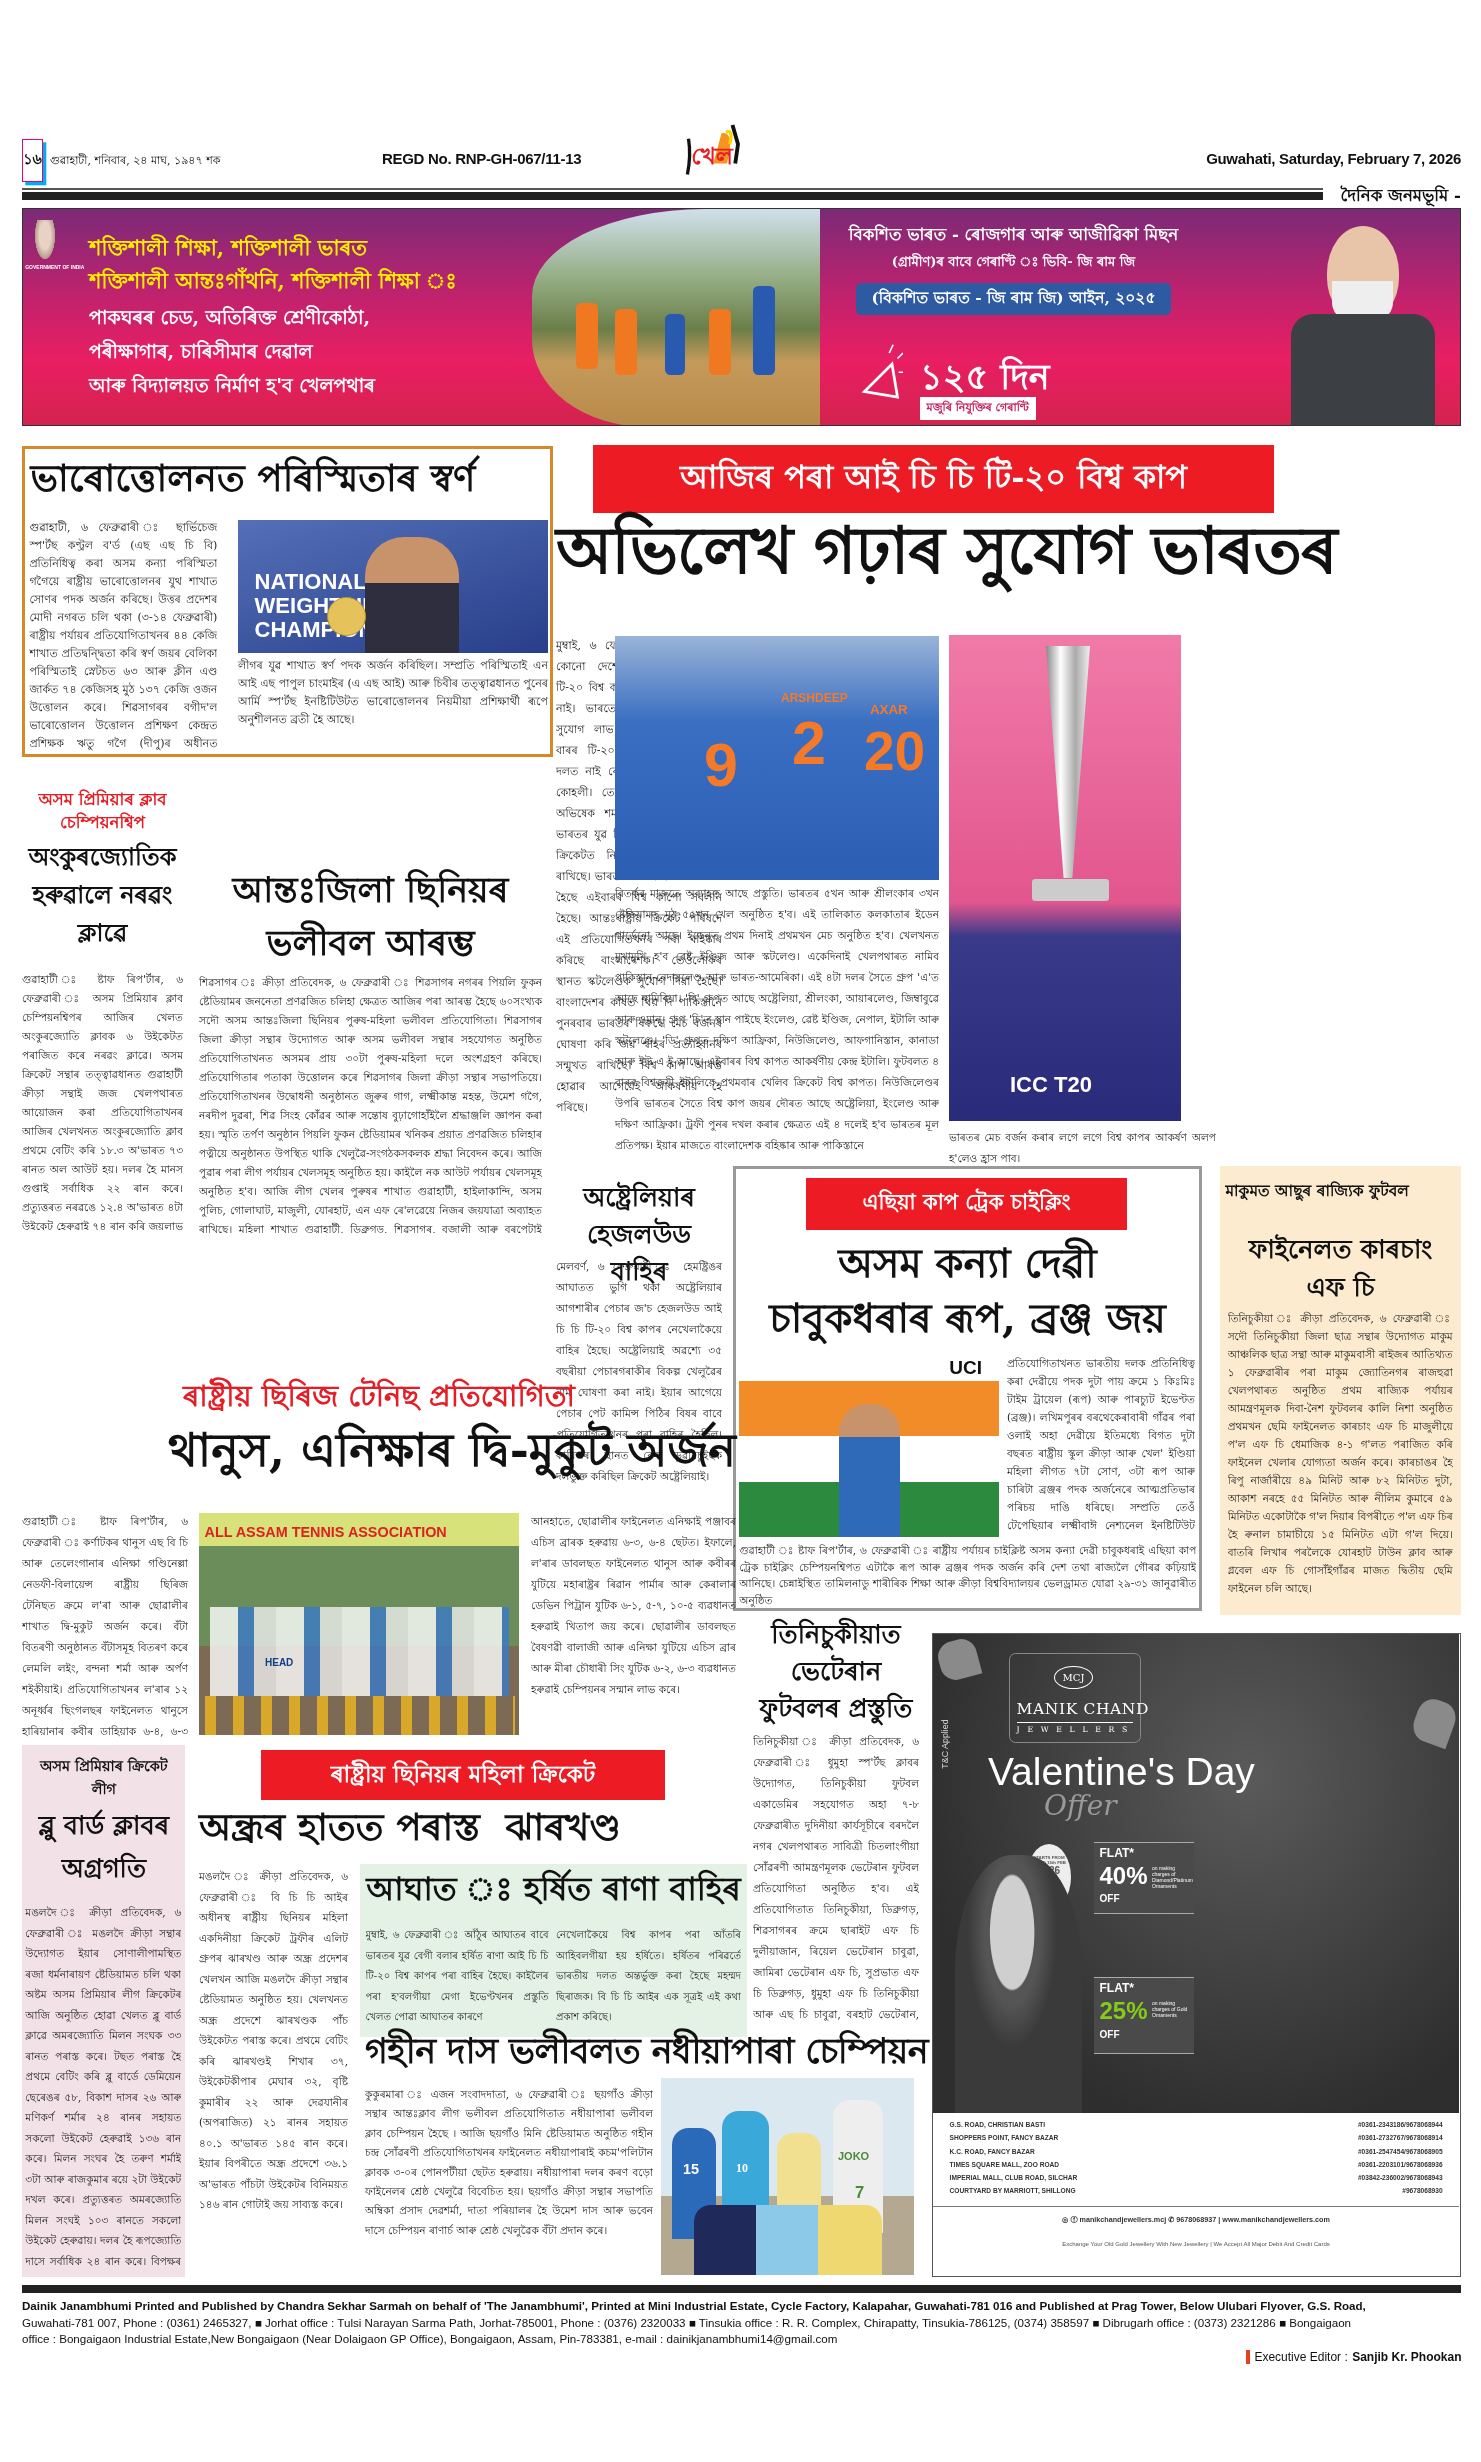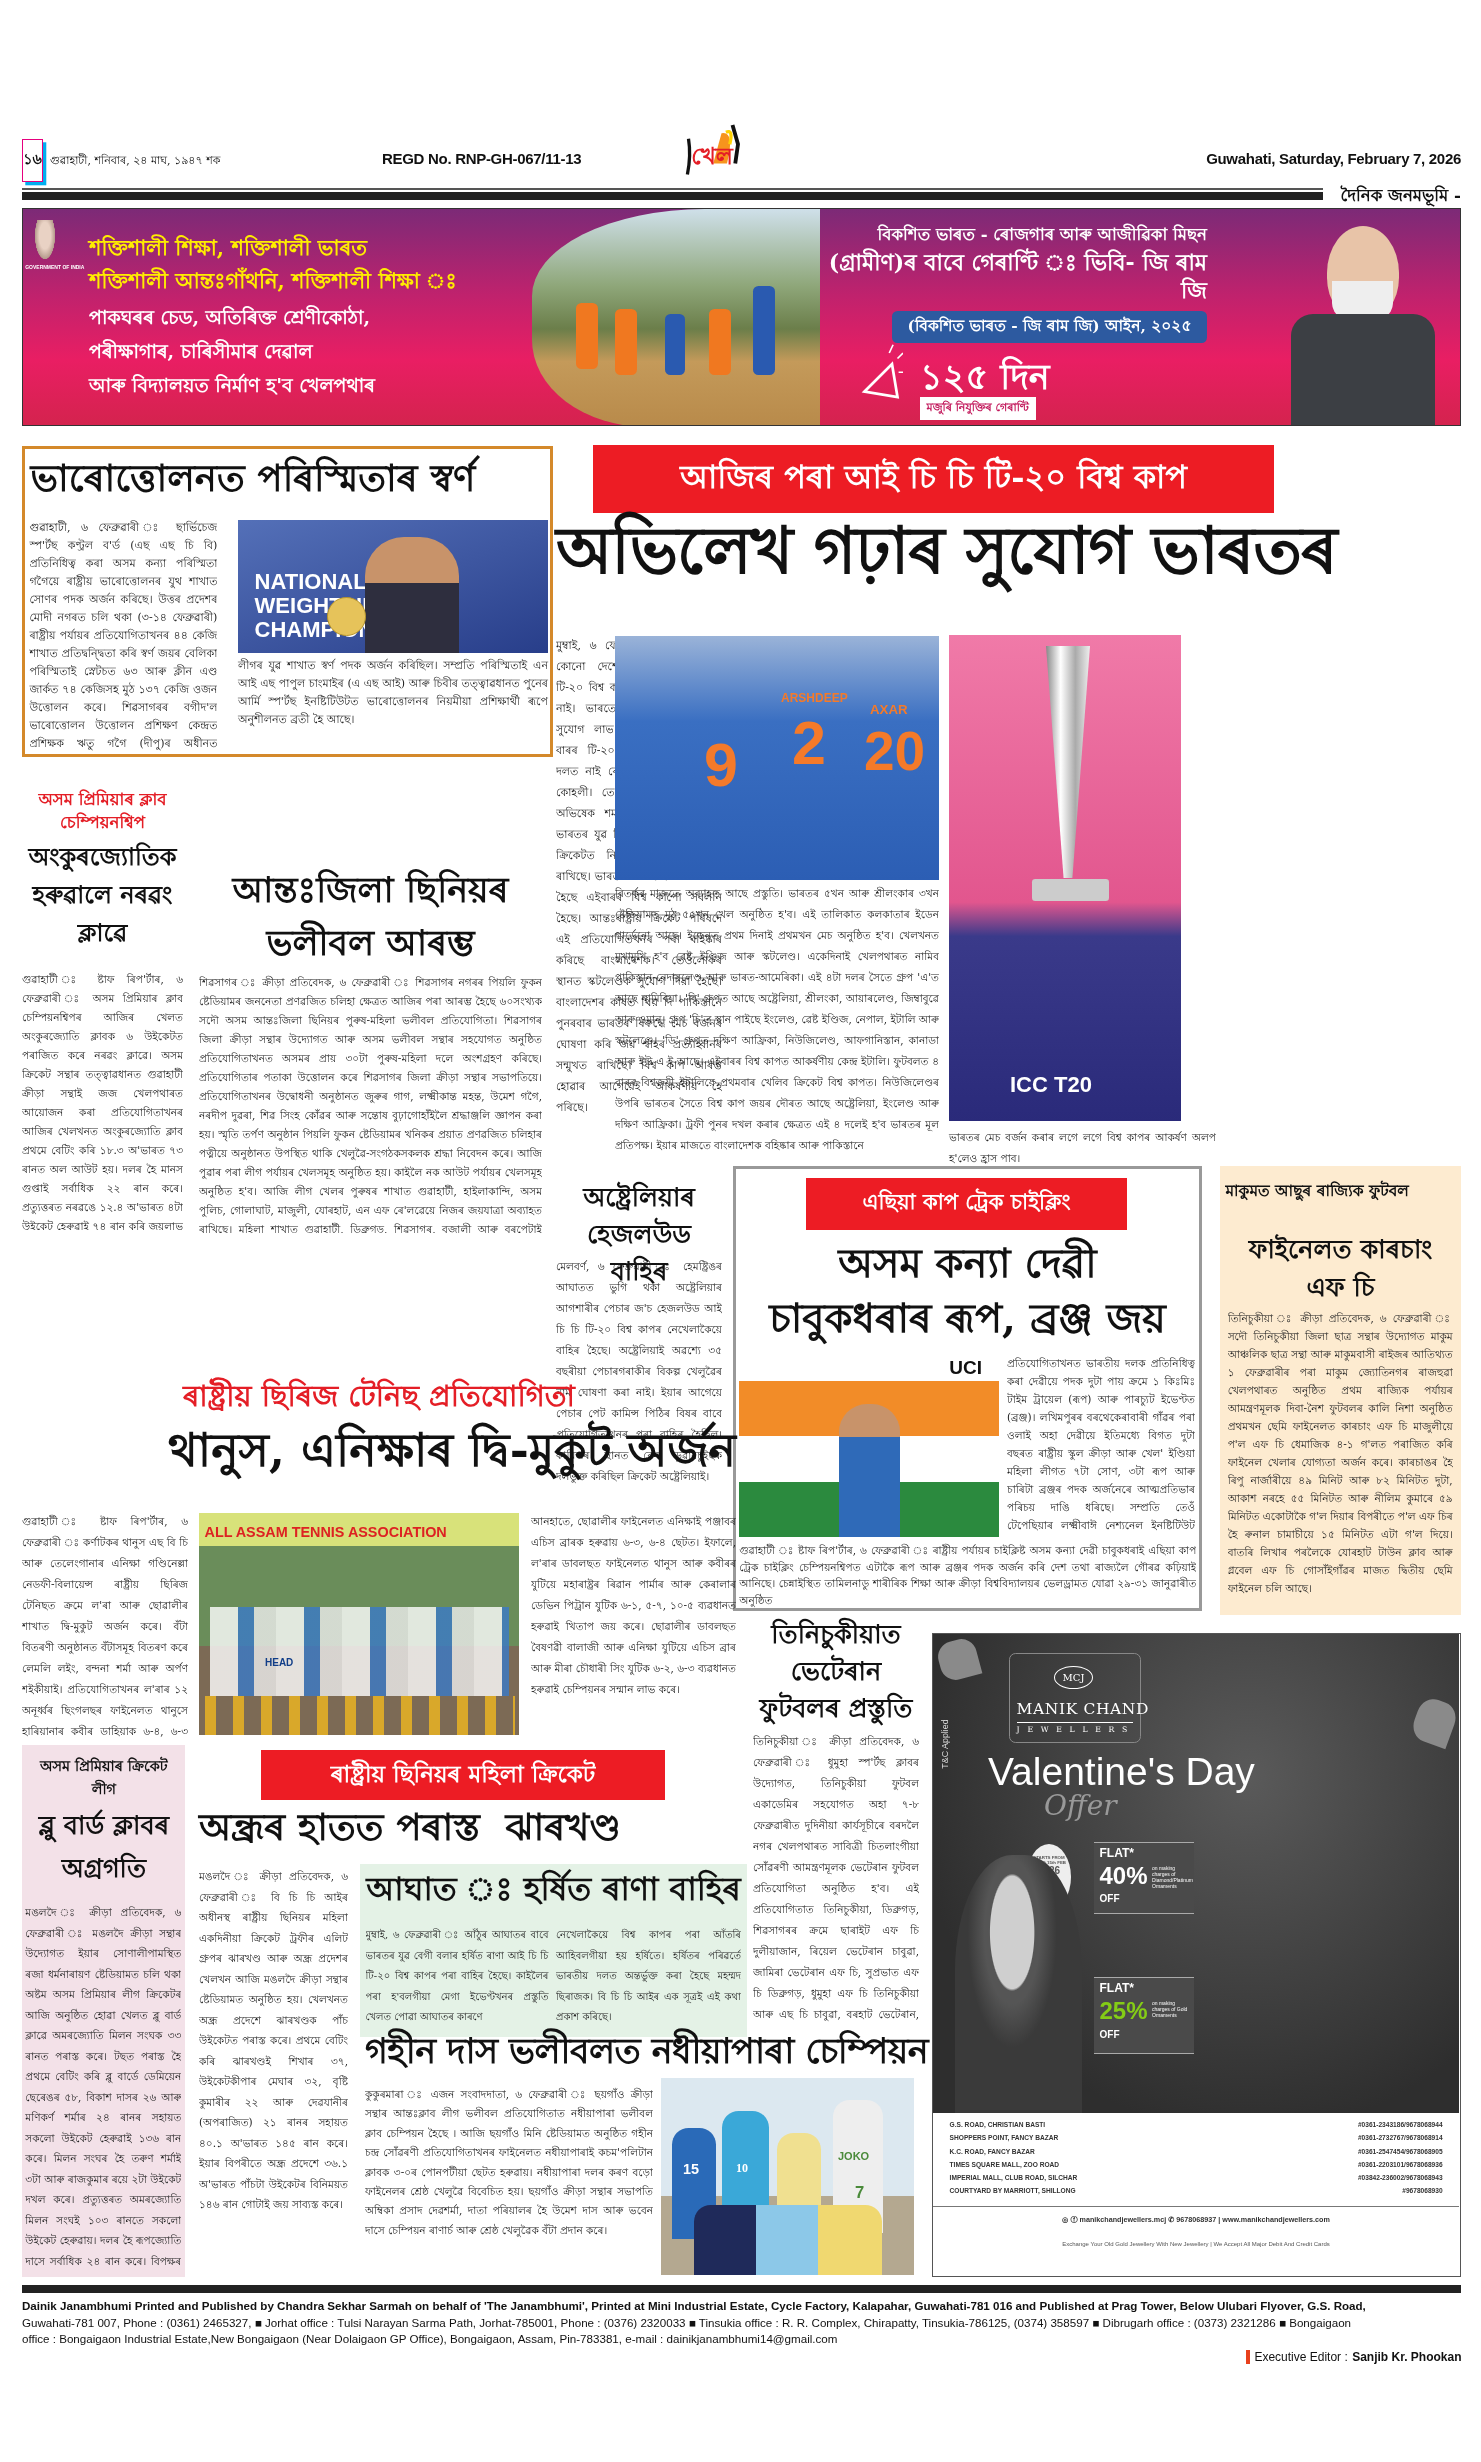--- a/index.html
+++ b/index.html
@@ -48,23 +48,23 @@
     <div style="color:#fff;font-family:'DejaVu Serif',serif;font-weight:bold;font-size:19px;line-height:34px;">পৰীক্ষাগাৰ, চাৰিসীমাৰ দেৱাল</div>
     <div style="color:#fff;font-family:'DejaVu Serif',serif;font-weight:bold;font-size:19px;line-height:34px;">আৰু বিদ্যালয়ত নিৰ্মাণ হ'ব খেলপথাৰ</div>
   </div>
   <div class="abs" style="left:509px;top:0;width:288px;height:218px;background:linear-gradient(180deg,#cfe0ea 0%,#8fa77a 35%,#6b7e4a 55%,#c49a5a 70%,#b88a4a 100%);border-radius:60% 0 0 40% / 40% 0 0 40%;">
     <div class="abs" style="left:44px;top:94px;width:22px;height:66px;background:#f07820;border-radius:5.5px;"></div>
     <div class="abs" style="left:83px;top:100px;width:22px;height:66px;background:#f07820;border-radius:5.5px;"></div>
     <div class="abs" style="left:133px;top:105px;width:20px;height:61px;background:#2a5ab0;border-radius:5.5px;"></div>
     <div class="abs" style="left:177px;top:100px;width:22px;height:66px;background:#f07820;border-radius:5.5px;"></div>
     <div class="abs" style="left:221px;top:77px;width:22px;height:89px;background:#2a5ab0;border-radius:5.5px;"></div>
   </div>
-  <div class="abs" style="left:797px;top:11px;width:387px;text-align:right;">
+  <div class="abs" style="left:797px;top:11px;width:387px;text-align:center;">
     <div style="color:#fff;font-family:'DejaVu Serif',serif;font-weight:bold;font-size:16.6px;line-height:28px;">বিকশিত ভাৰত - ৰোজগাৰ আৰু আজীৱিকা মিছন</div>
-    <div style="color:#fff;font-family:'DejaVu Serif',serif;font-weight:bold;font-size:22px;line-height:28px;">(গ্ৰামীণ)ৰ বাবে গেৰাণ্টি ঃ ভিবি- জি ৰাম জি</div>
+    <div style="color:#fff;font-family:'DejaVu Serif',serif;font-weight:bold;font-size:13px;line-height:28px;">(গ্ৰামীণ)ৰ বাবে গেৰাণ্টি ঃ ভিবি- জি ৰাম জি</div>
     <div style="display:inline-block;margin-top:6.6px;background:#2d5aa0;color:#fff;border-radius:5.5px;padding:3.3px 15.5px;font-family:'DejaVu Serif',serif;font-weight:bold;font-size:15.5px;">(বিকশিত ভাৰত - জি ৰাম জি) আইন, ২০২৫</div>
   </div>
   <div class="abs" style="left:836px;top:133px;width:44px;height:66px;">
     <svg width="44" height="66" viewBox="0 0 80 120">
         <path d="M10 90 L60 40 L70 100 Z" fill="none" stroke="#fff" stroke-width="5"></path>
         <path d="M55 20 L62 5 M70 30 L80 20 M72 55 L80 55" stroke="#fff" stroke-width="3"></path>
       </svg>
   </div>
   <span class="abs" style="left:897px;top:141px;color:#fff;font-family:'DejaVu Serif',serif;font-weight:bold;font-size:35px;">১২৫ দিন</span>
   <span class="abs" style="left:897px;top:188px;background:#fff;color:#c2185b;font-family:'DejaVu Serif',serif;font-weight:bold;font-size:11px;padding:2.2px 6.6px;">মজুৰি নিযুক্তিৰ গেৰাণ্টি</span>

